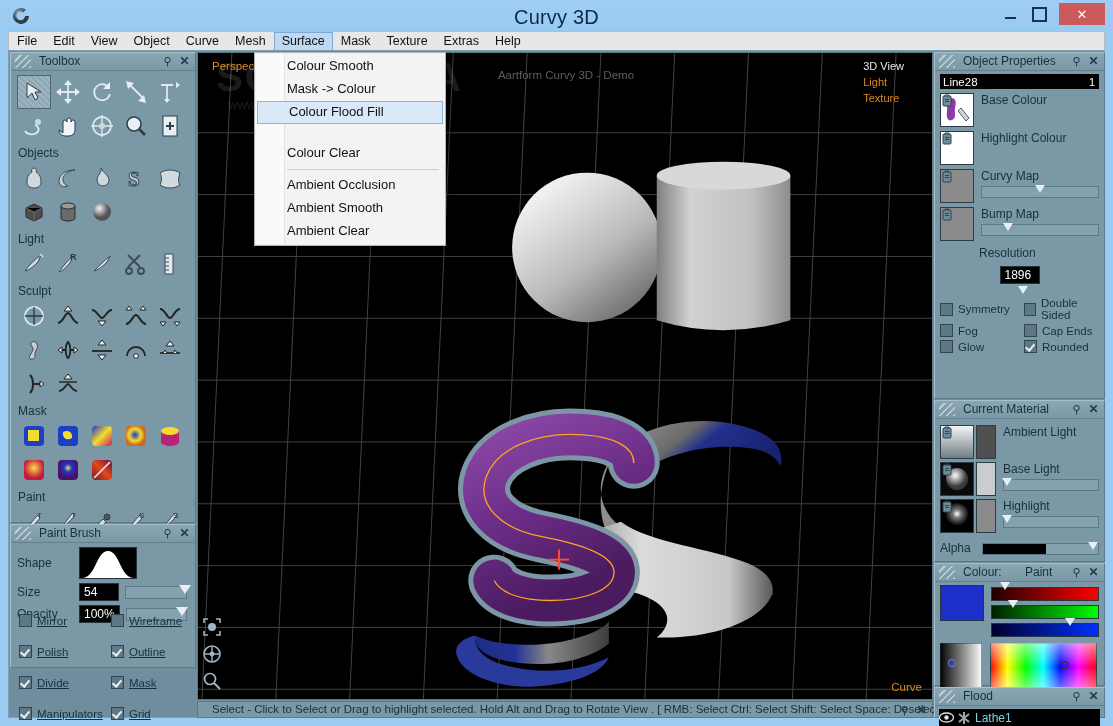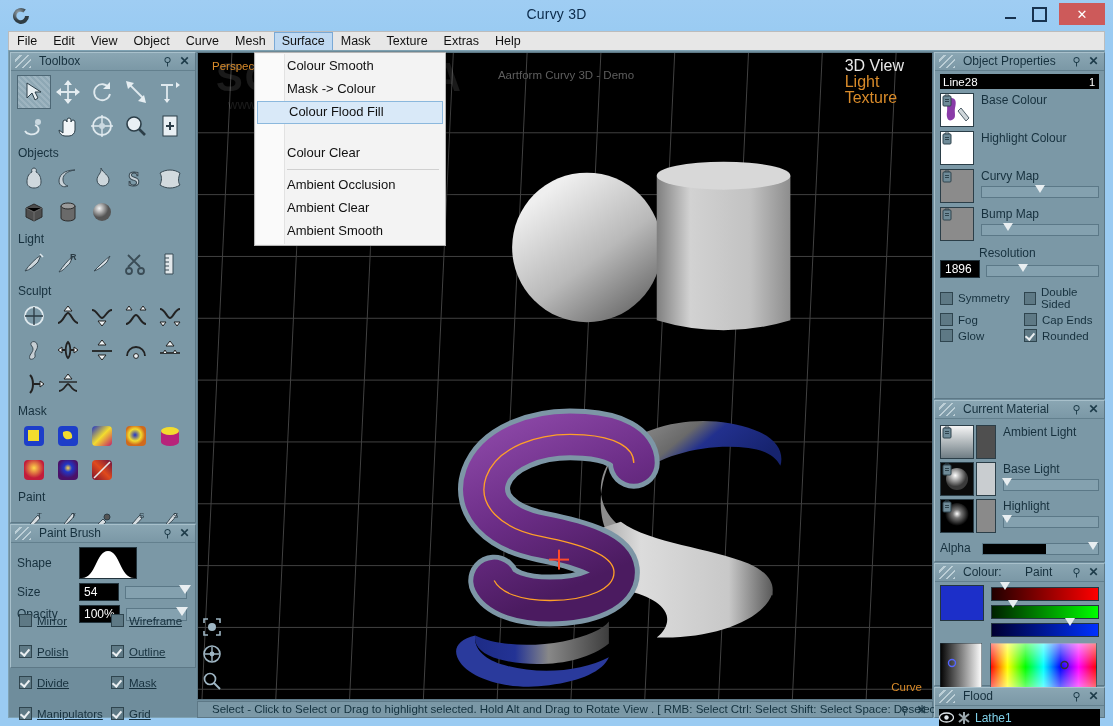--- a/index.html
+++ b/index.html
@@ -9,21 +9,21 @@
     background:#8fc6f0;
     -webkit-font-smoothing:none;
   }
   #app{position:relative;width:1113px;height:726px;background:#9acbf2;}
 
   
   .titlebar{position:absolute;left:0;top:0;width:1113px;height:31px;
     background:linear-gradient(#9fcdf3,#9acbf2);}
   .title-logo{position:absolute;left:10px;top:5px;width:22px;height:22px;}
   .title-text{position:absolute;left:0;top:6px;width:1113px;text-align:center;
-    font-size:14px;color:#0b2a4a;letter-spacing:.2px;}
+    font-size:20px;color:#0b2a4a;letter-spacing:.2px;}
   .win-btns{position:absolute;right:0;top:0;height:30px;display:flex;align-items:flex-start;}
   .win-btn{width:29px;height:22px;margin-top:3px;display:flex;align-items:center;justify-content:center;
     color:#17324f;font-size:13px;cursor:default;}
   .win-btn.close{width:46px;height:22px;background:#cd5a5a;color:#fff;margin-left:5px;margin-right:8px;}
   .glyph-min{display:block;width:11px;height:2px;background:#17324f;margin-top:7px;}
   .glyph-max{display:block;width:11px;height:11px;border:2px solid #17324f;}
 
   
   .menubar{position:absolute;left:8px;top:31px;width:1097px;height:19px;
     background:#e7e7e7;border:1px solid #bcbcbc;border-bottom:none;display:flex;align-items:center;
@@ -81,21 +81,21 @@
 
   
   #viewport{position:absolute;left:188px;top:1px;width:736px;height:648px;background:#000;
     box-sizing:border-box;border:1px solid #5d7886;overflow:hidden;}
   #gl{position:absolute;inset:0;}
   .vp-label{position:absolute;font-size:11.5px;}
   .vp-persp{left:14px;top:7px;color:#d98b2a;}
   .vp-watermark{position:absolute;color:rgba(255,255,255,.10);font-weight:bold;}
   .vp-title{position:absolute;left:0;top:16px;width:736px;text-align:center;font-size:11.5px;
     color:#5e5e5e;}
-  .vp-right{position:absolute;right:28px;top:5px;text-align:left;font-size:16px;line-height:16px;}
+  .vp-right{position:absolute;right:28px;top:5px;text-align:left;font-size:11px;line-height:16px;}
   .vp-curve{position:absolute;right:10px;bottom:6px;font-size:11.5px;color:#d98b2a;}
   .vp-icons{position:absolute;left:4px;bottom:8px;display:flex;flex-direction:column;gap:7px;}
 
   
   #statusbar{position:absolute;left:188px;top:650px;width:736px;height:17px;
     background:#7b98a6;box-sizing:border-box;border:1px solid #5d7886;}
   .status-text{position:absolute;left:14px;top:1px;font-size:11.5px;color:#12303d;white-space:nowrap;}
 
   
   #objprops{left:925px;top:1px;width:171px;height:347px;}
@@ -787,21 +787,21 @@
               <div class="mat-right">
                 <div class="mat-lbl">Bump Map</div>
                 <div class="mini-slider">
                   <i class="knob" style="left:calc(22% - 5px)"></i>
                 </div>
               </div>
             </div>
           </div>
         <div style="margin-top:5px;">
           <div class="mat-lbl" style="margin-left:39px;">Resolution</div>
-          <div style="display:flex;align-items:center;margin-top:0;">
+          <div style="display:flex;align-items:center;margin-top:6px;flex-direction:column;">
             <span class="numbox">1896</span>
             <span class="mini-slider" style="flex:1;margin-left:6px;">
                 <i class="knob" id="kn-res" style="left: calc(32% - 5px);"></i>
               </span>
           </div>
         </div>
         <div class="op-chks" id="op-chks">
             <div class="chk">
               <i class="box"></i>
               <span>Symmetry</span>
@@ -1003,17 +1003,17 @@
   </div>
 
   <div id="dropdown" style="position:absolute;left:254px;top:52px;width:190px;background:#f3f3f3;
               border:1px solid #b4b4b4;box-shadow:2px 3px 5px rgba(0,0,0,.35);padding:2px 0;z-index:50;">
       <div style="padding: 3px 10px 4px 32px; font-size: 13px; color: rgb(17, 17, 17); line-height: 16px;">Colour Smooth</div>
       <div style="padding: 3px 10px 4px 32px; font-size: 13px; color: rgb(17, 17, 17); line-height: 16px;">Mask -&gt; Colour</div>
       <div style="font-size: 13px; color: rgb(17, 17, 17); line-height: 16px; background: rgb(217, 233, 248); border: 1px solid rgb(139, 184, 221); margin: 0px 2px; padding: 2px 9px 3px 31px;">Colour Flood Fill</div>
       <div style="padding: 21px 10px 4px 32px; font-size: 13px; color: rgb(17, 17, 17); line-height: 16px;">Colour Clear</div>
       <div style="height: 1px; background: rgb(208, 208, 208); margin: 4px 6px 4px 32px;"></div>
       <div style="padding: 3px 10px 4px 32px; font-size: 13px; color: rgb(17, 17, 17); line-height: 16px;">Ambient Occlusion</div>
+      <div style="padding: 3px 10px 4px 32px; font-size: 13px; color: rgb(17, 17, 17); line-height: 16px;">Ambient Smooth</div>
       <div style="padding: 3px 10px 4px 32px; font-size: 13px; color: rgb(17, 17, 17); line-height: 16px;">Ambient Clear</div>
-      <div style="padding: 3px 10px 4px 32px; font-size: 13px; color: rgb(17, 17, 17); line-height: 16px;">Ambient Smooth</div>
       <div style="position: absolute; left: 1px; top: 1px; bottom: 1px; width: 28px; background: rgb(250, 250, 250); border-right: 1px solid rgb(226, 226, 226); z-index: -1;"></div>
     </div>
 </div>
 
 </body></html>

